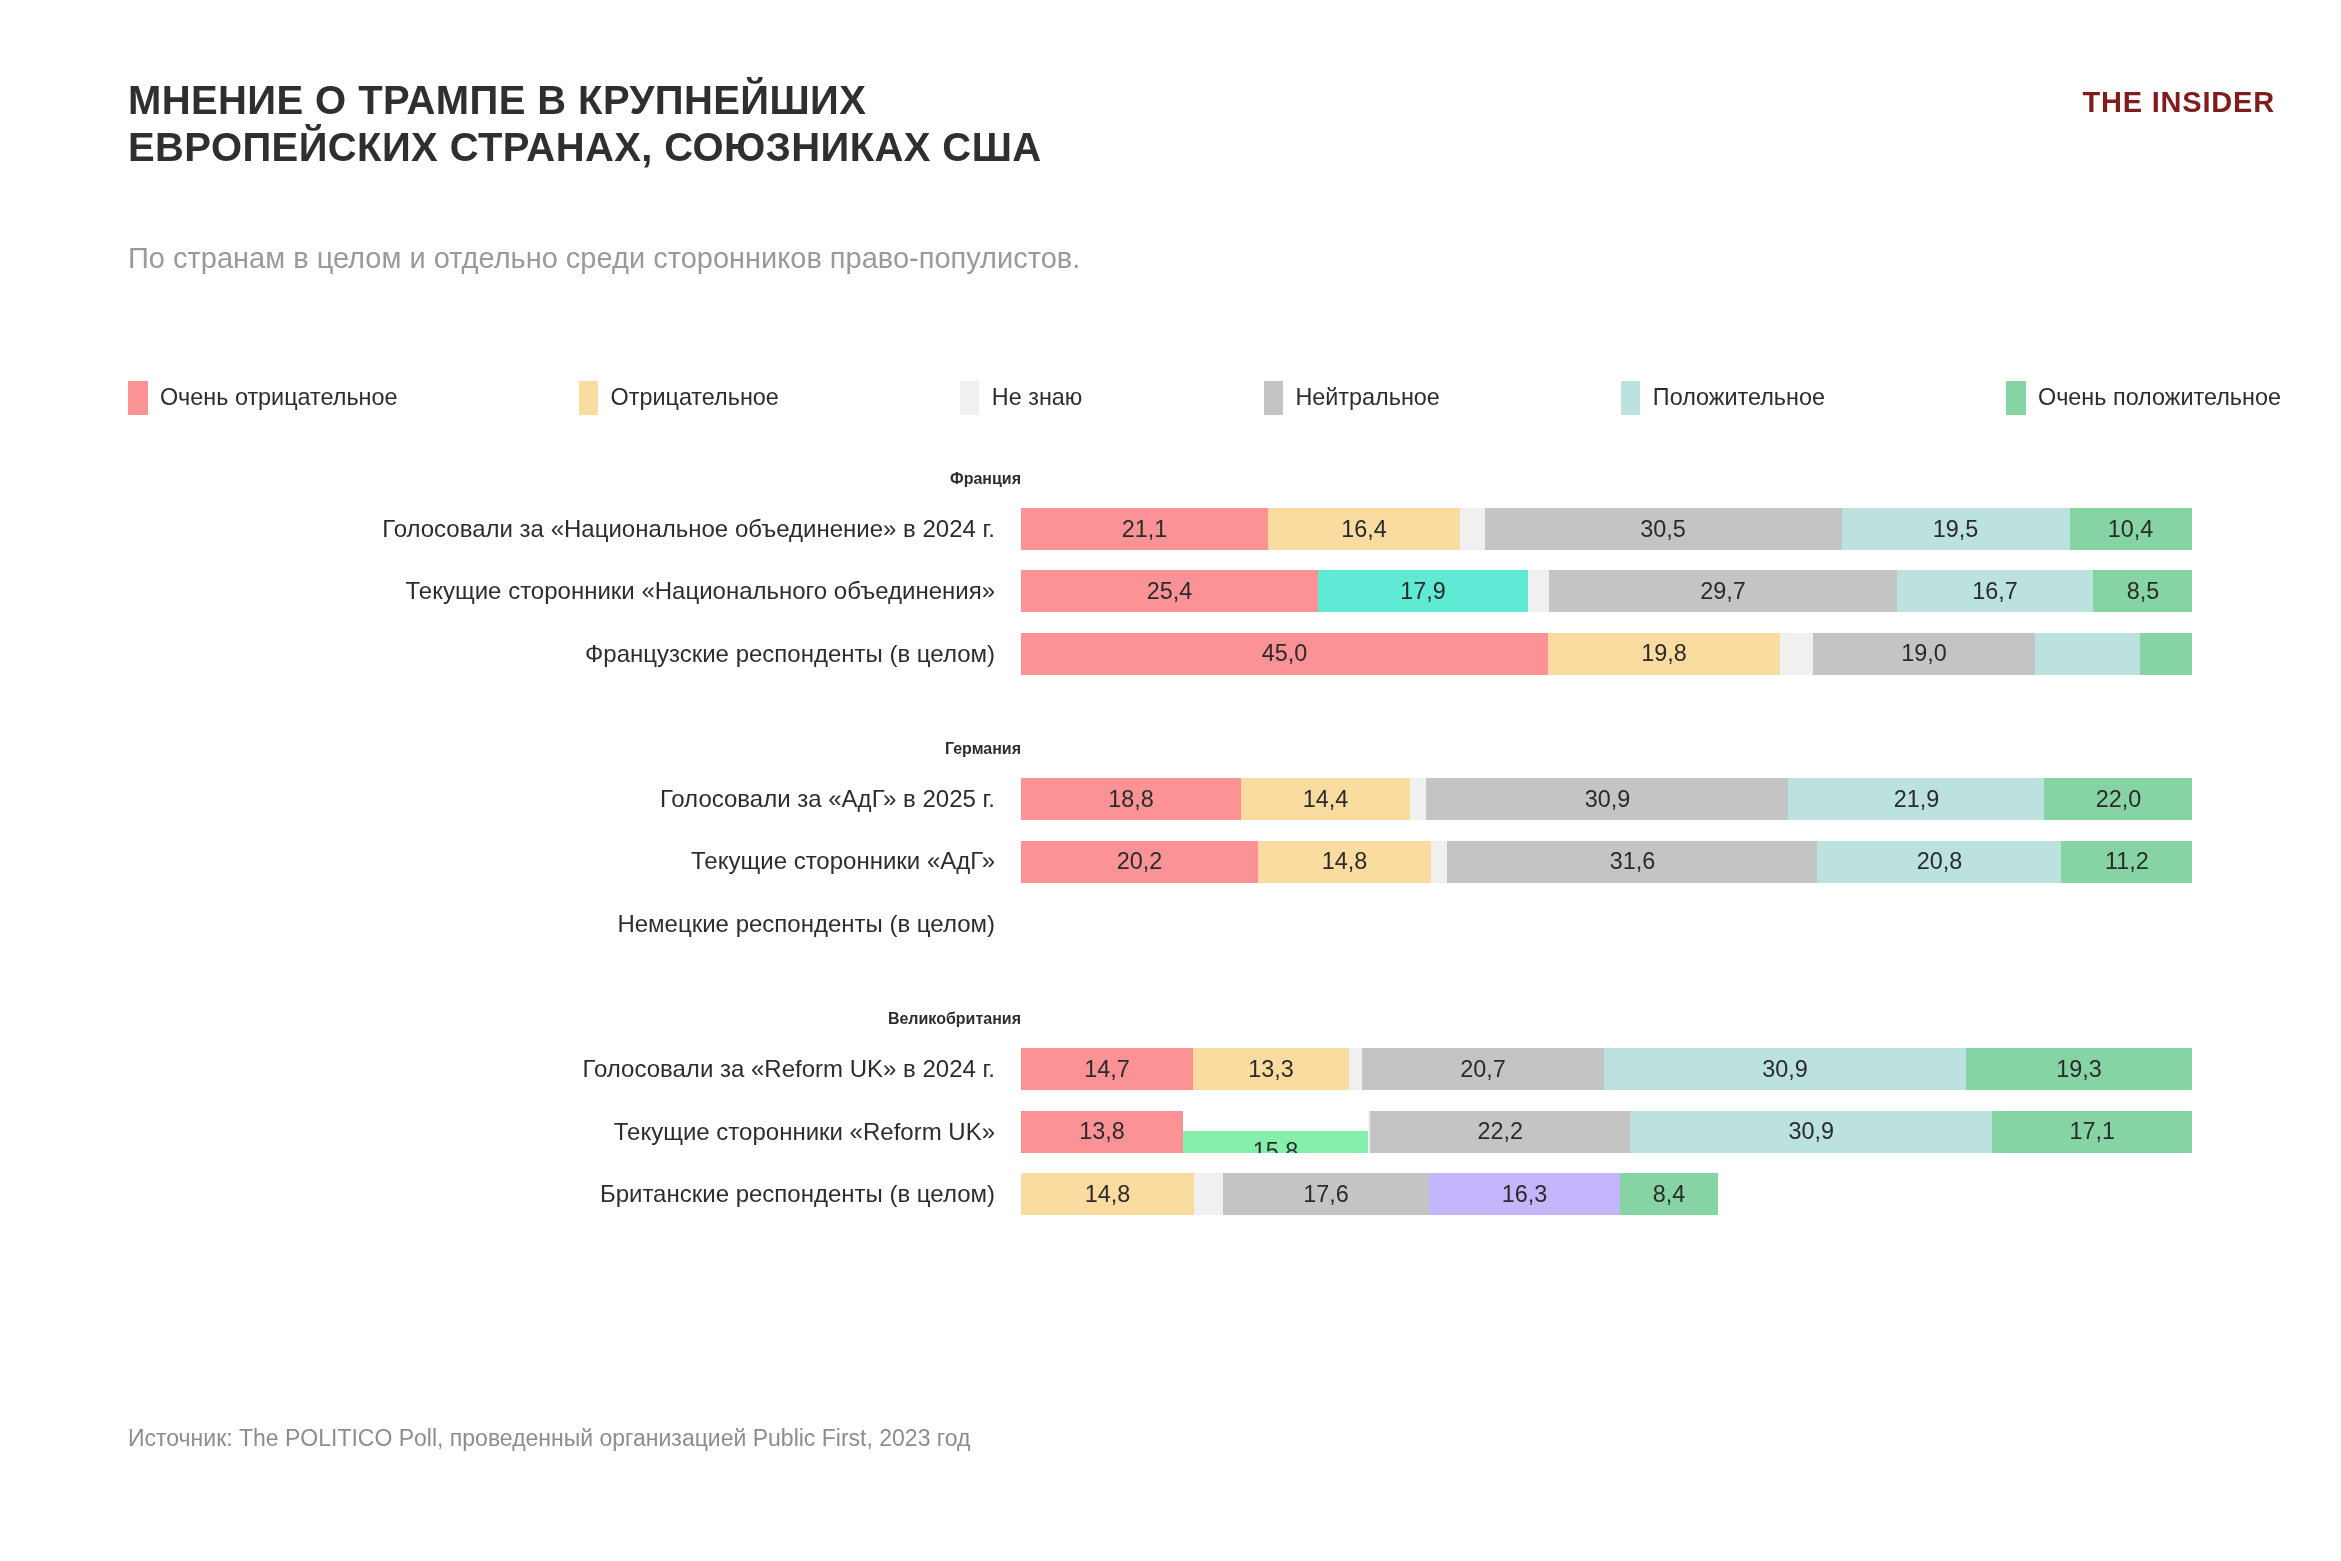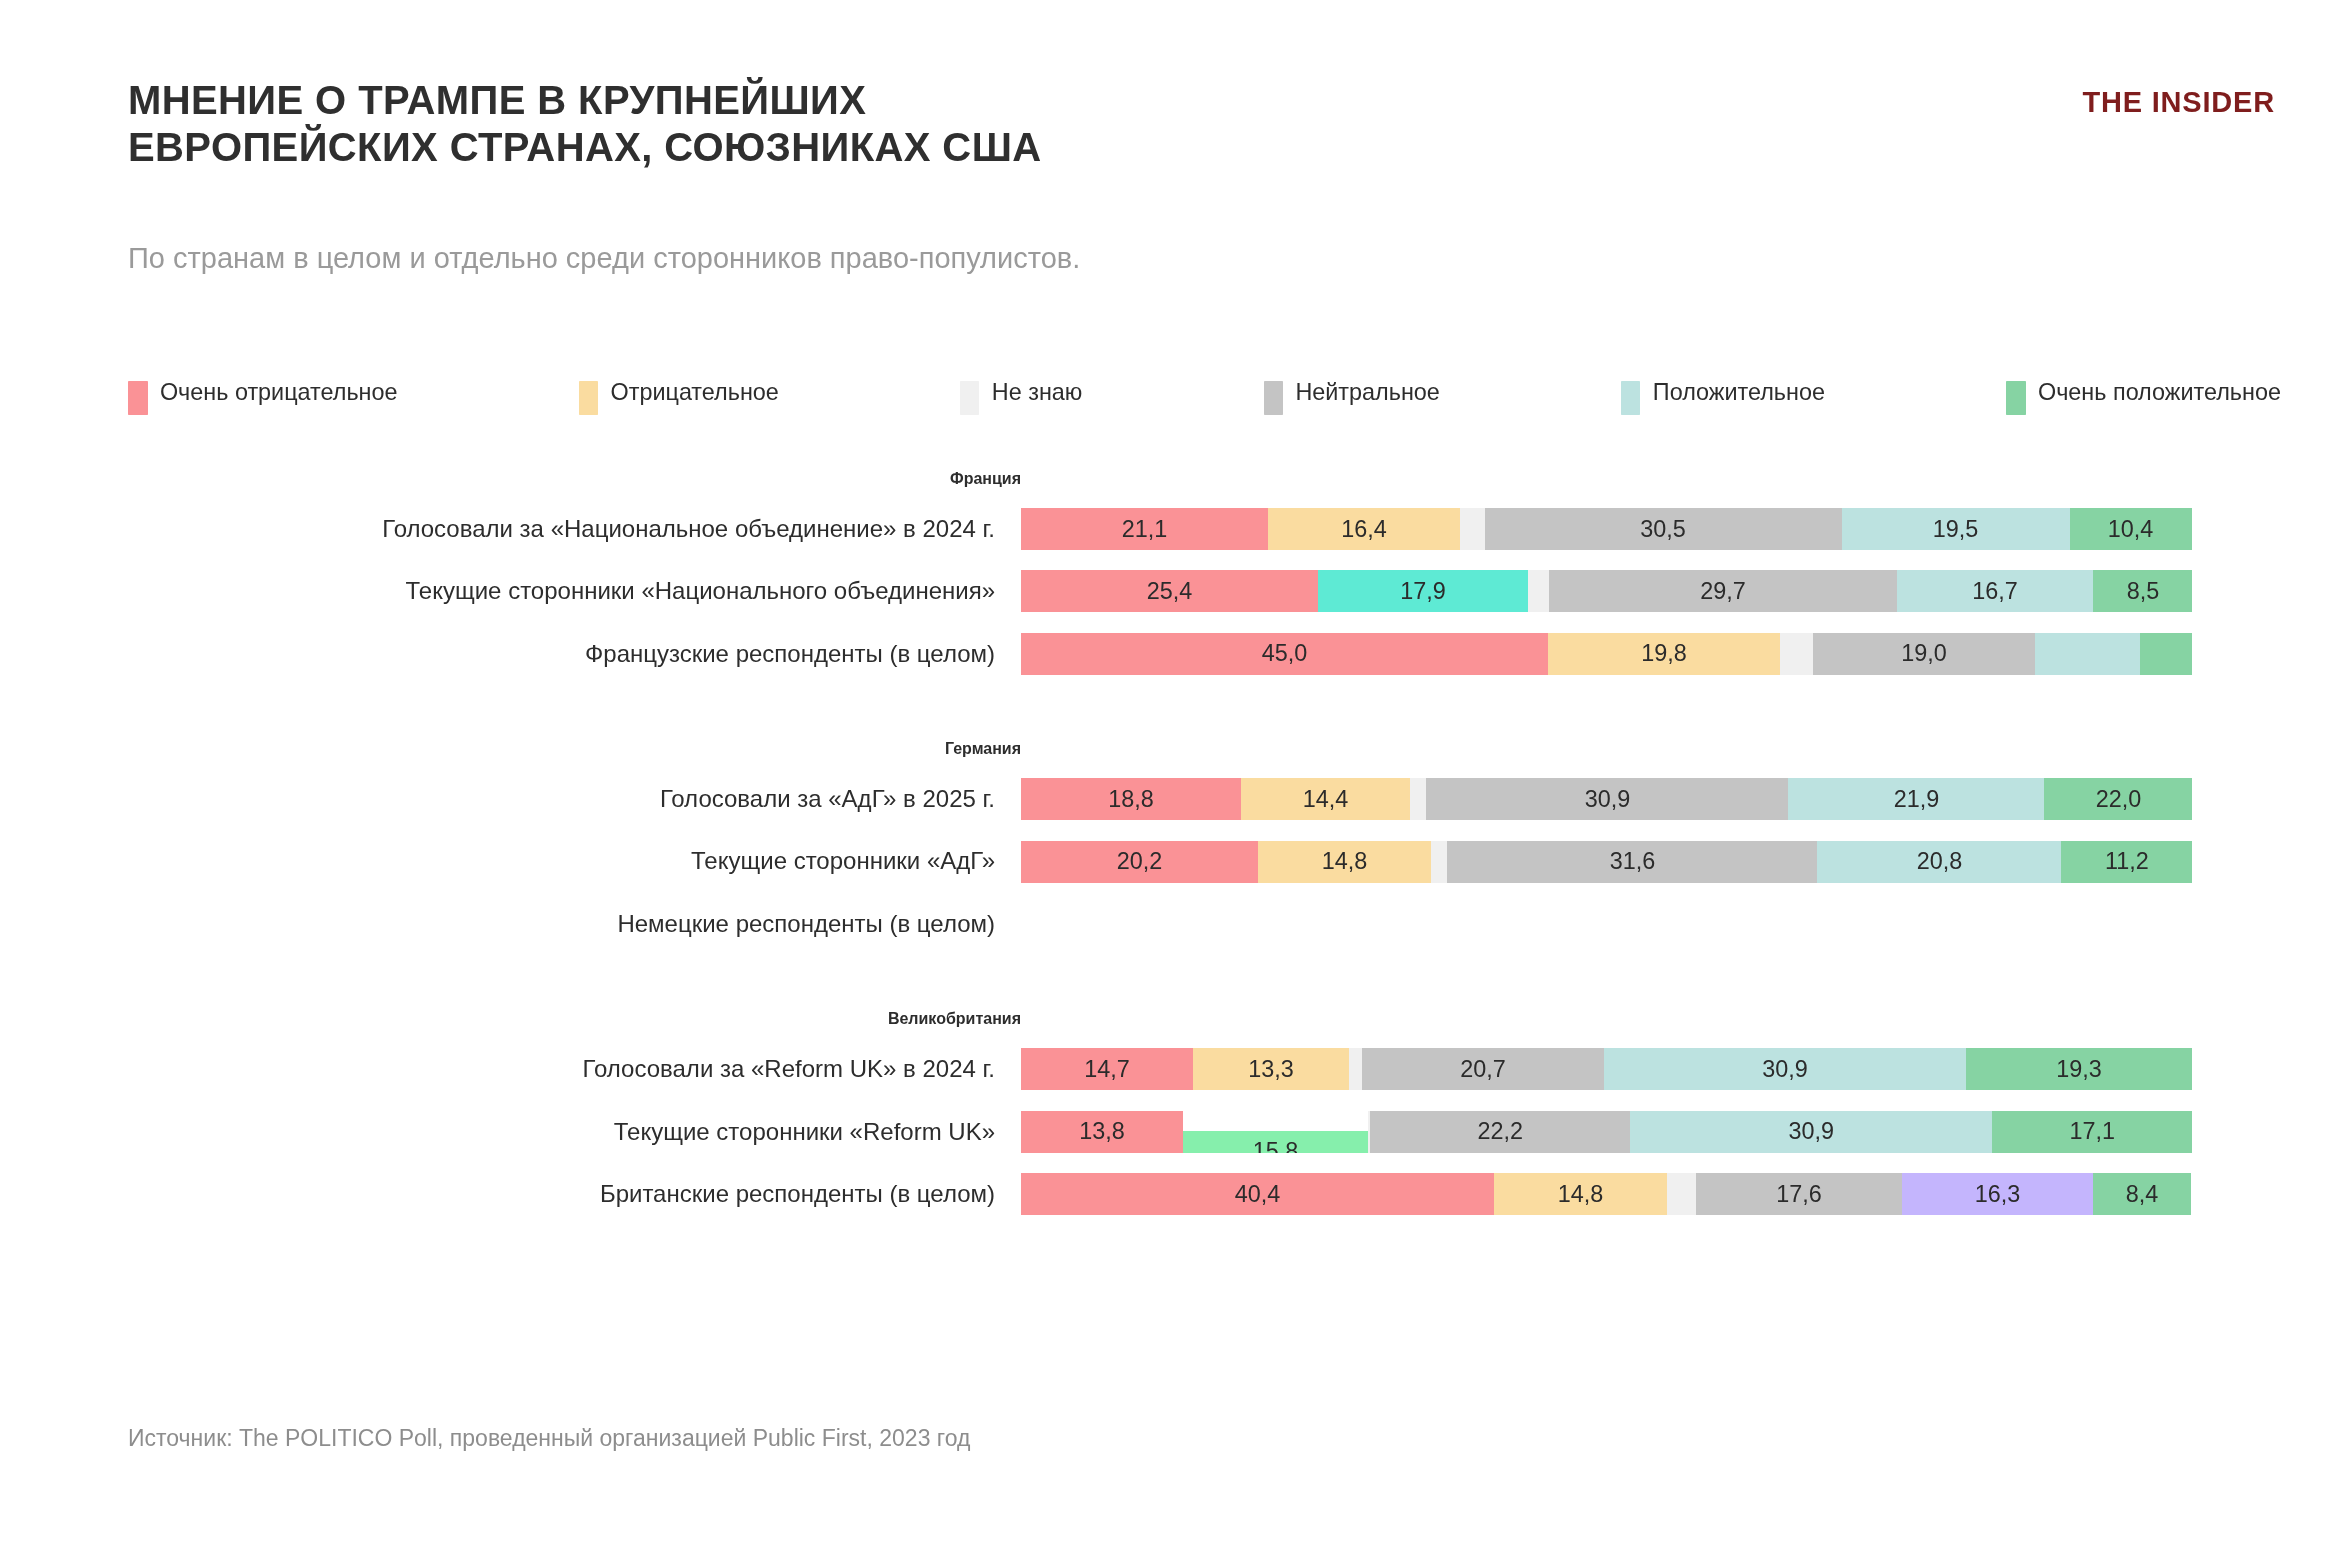--- a/index.html
+++ b/index.html
@@ -54,20 +54,21 @@
   .legend {
     position: absolute;
     left: 128px; top: 381px;
     width: 2153px;
     display: flex;
     align-items: center;
     justify-content: space-between;
   }
   .legend-item {
     display: flex;
+    align-items: center;
     gap: 12.4px;
     white-space: nowrap;
   }
   .legend-swatch {
     width: 19.5px; height: 34px;
     flex: 0 0 auto;
     border-radius: 0.7px;
   }
   .legend-label {
     font-size: 23.4px;
@@ -265,21 +266,20 @@
             <div class="seg" style="background: #86efac; width: 185px; flex: 0 0 185px; margin-top: 20px;">15,8</div>
             <div class="seg" style="background: rgb(240, 240, 240); width: 2.3px; flex: 0 0 2.3px;"></div>
             <div class="seg" style="background: rgb(196, 196, 196); width: 260px; flex: 0 0 260px;">22,2</div>
             <div class="seg" style="background: rgb(188, 226, 224); width: 362px; flex: 0 0 362px;">30,9</div>
             <div class="seg" style="background: rgb(134, 211, 163); width: 200px; flex: 0 0 200px;">17,1</div>
           </div>
         </div>
         <div class="row">
           <div class="row-label">Британские респонденты (в целом)</div>
           <div class="bar">
-            <div class="seg" style="background: rgb(250, 146, 150); width: 473px; flex: 0 0 473px;">40,4</div>
             <div class="seg" style="background: rgb(250, 220, 160); width: 173px; flex: 0 0 173px;">14,8</div>
             <div class="seg" style="background: rgb(240, 240, 240); width: 29px; flex: 0 0 29px;"></div>
             <div class="seg" style="background: rgb(196, 196, 196); width: 206px; flex: 0 0 206px;">17,6</div>
             <div class="seg" style="background: #c4b5fd; width: 191px; flex: 0 0 191px;">16,3</div>
             <div class="seg" style="background: rgb(134, 211, 163); width: 98px; flex: 0 0 98px;">8,4</div>
           </div>
         </div>
       </div>
     </div>
 

